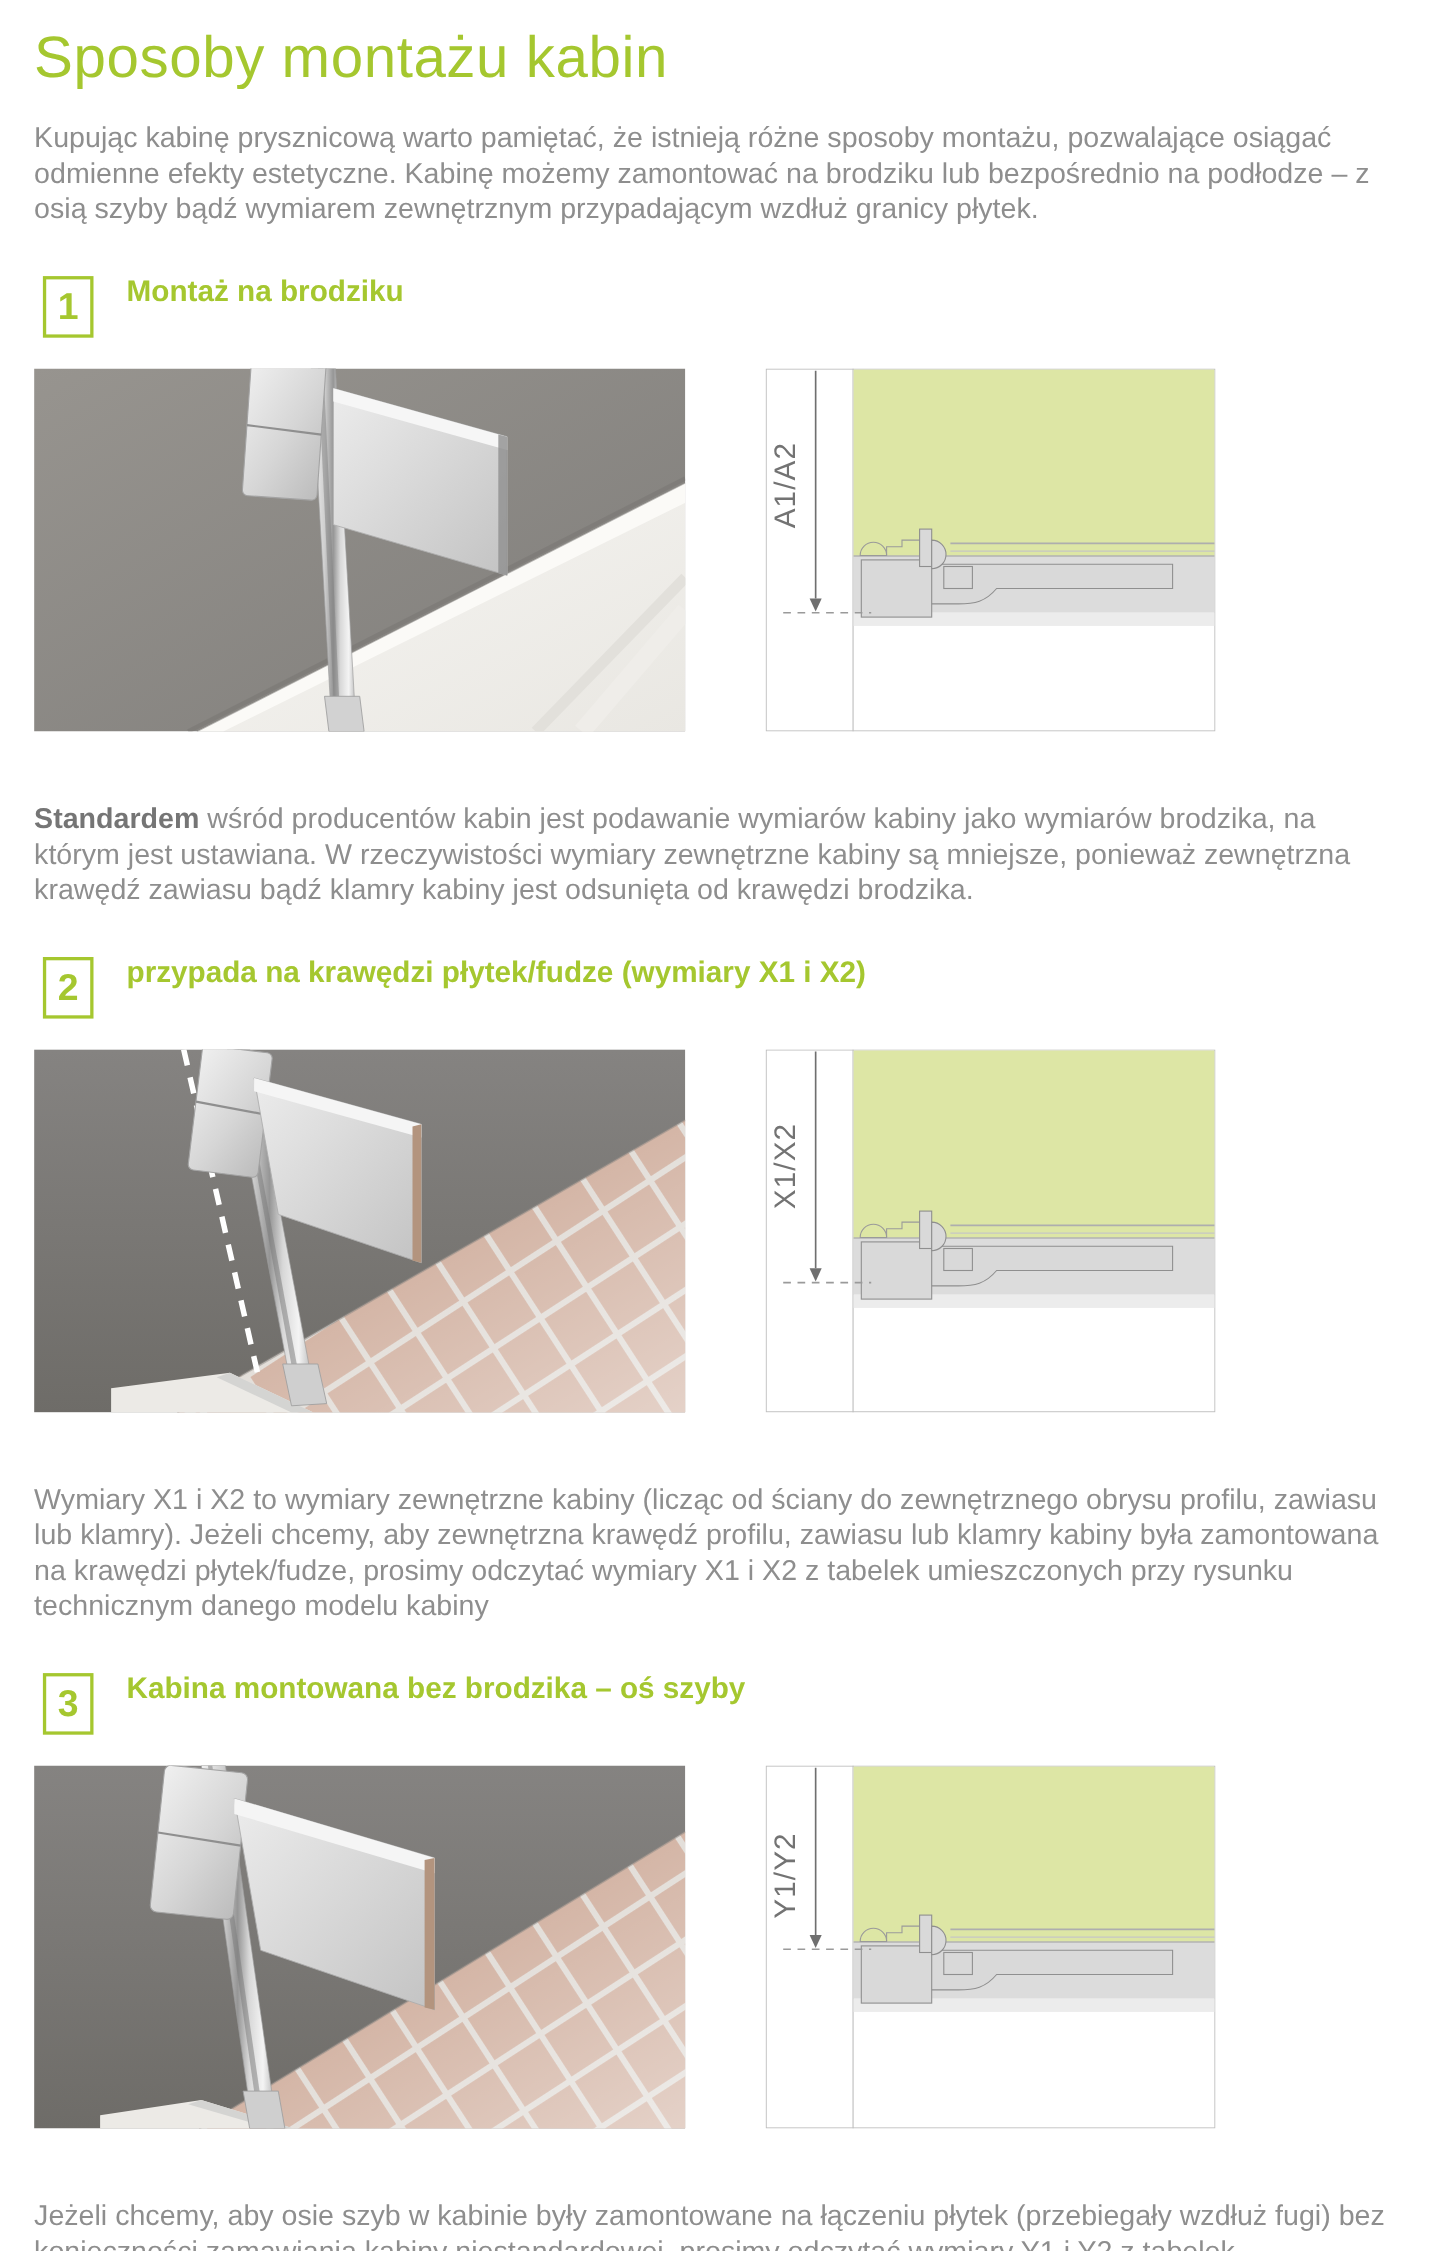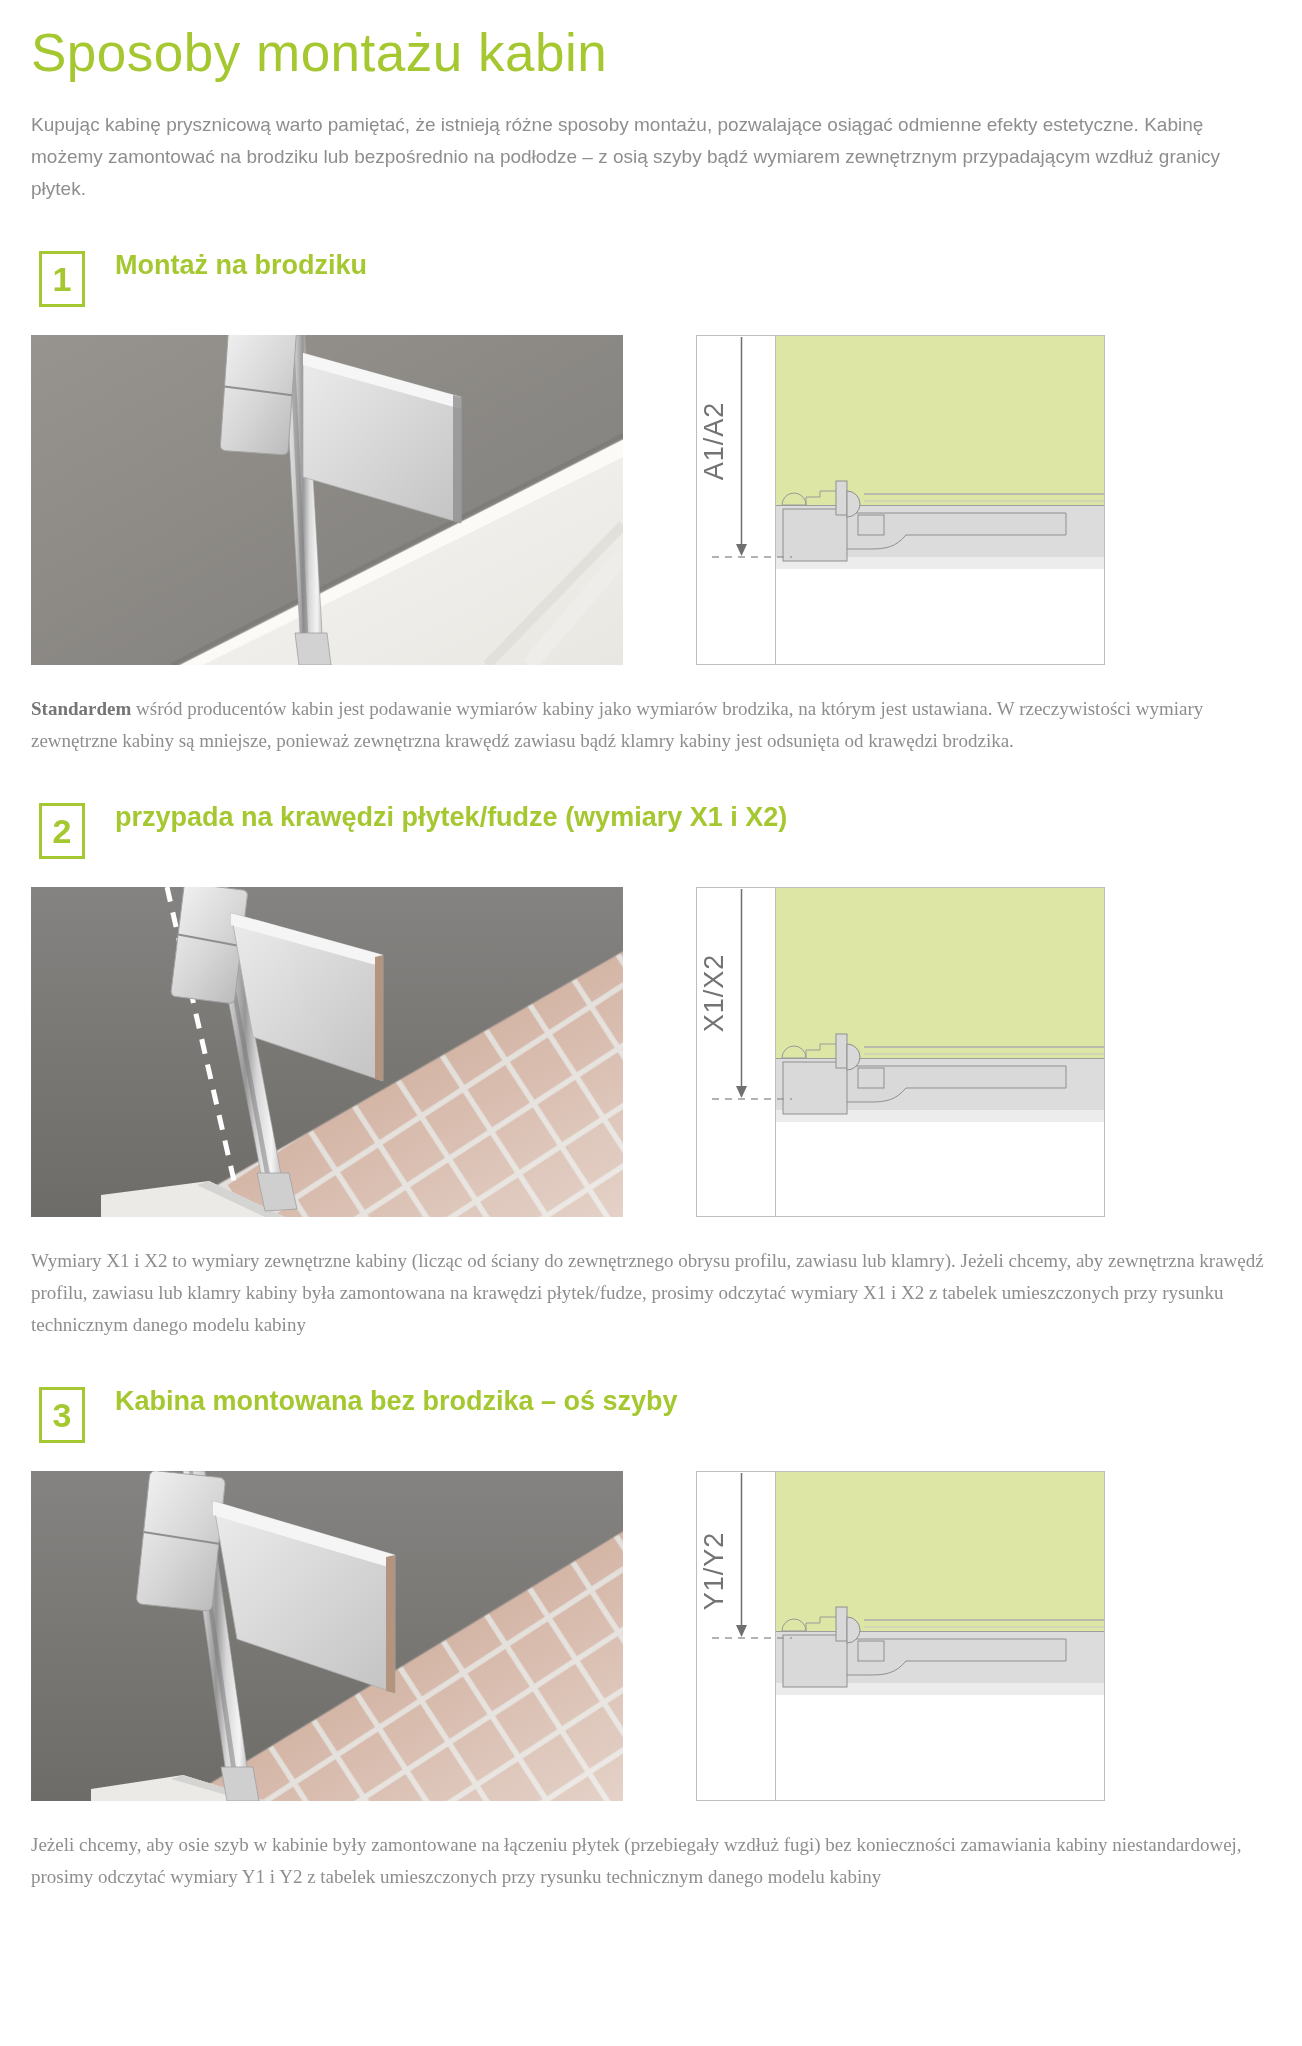--- a/index.html
+++ b/index.html
@@ -8,39 +8,39 @@
     width:1302px; min-height:2046px; margin:0 auto;
     font-family:"Liberation Sans","DejaVu Sans",sans-serif;
     color:#8e8e8e; background:#ffffff;
   }
   .page{ padding:16px 31px 50px 31px; }
   .title{
     font-size:53px; font-weight:400; letter-spacing:.5px;
     color:#a5c72f; margin:6px 0 26px 0;
   }
   .intro, .caption{
-    font-size:19px; line-height:32px; color:#8e8e8e; max-width:1240px;
+    font-size:26px; line-height:32px; color:#8e8e8e; max-width:1240px;
   }
   .caption b{ color:#757575; font-weight:700; }
   .section-header{
     display:flex; align-items:flex-start; margin:40px 0 28px 0;
   }
   .badge{
     width:46px; height:56px; border:3px solid #a5c72f; color:#a5c72f;
     font-size:34px; font-weight:700; display:flex; align-items:center;
     justify-content:center; margin:6px 30px 0 8px; flex:0 0 auto;
     background:#ffffff;
   }
   .heading{
     font-size:27px; line-height:41px; font-weight:700; color:#a5c72f;
   }
   .media-row{ display:flex; gap:73px; align-items:flex-start; }
   .photo{ width:592px; height:330px; flex:0 0 auto; display:block; }
   .diagram{ width:409px; height:330px; flex:0 0 auto; display:block; }
-  .caption{ margin-top:28px;font-family:Liberation Serif, serif; }
+  .caption{ margin-top:63px; }
   .dim-label{
     font-size:27px; fill:#737373; letter-spacing:1px;
     font-family:"Liberation Sans","DejaVu Sans",sans-serif;
   }
 </style>
 </head>
 <body>
 
 <svg width="0" height="0" style="position:absolute" aria-hidden="true">
   <defs>

